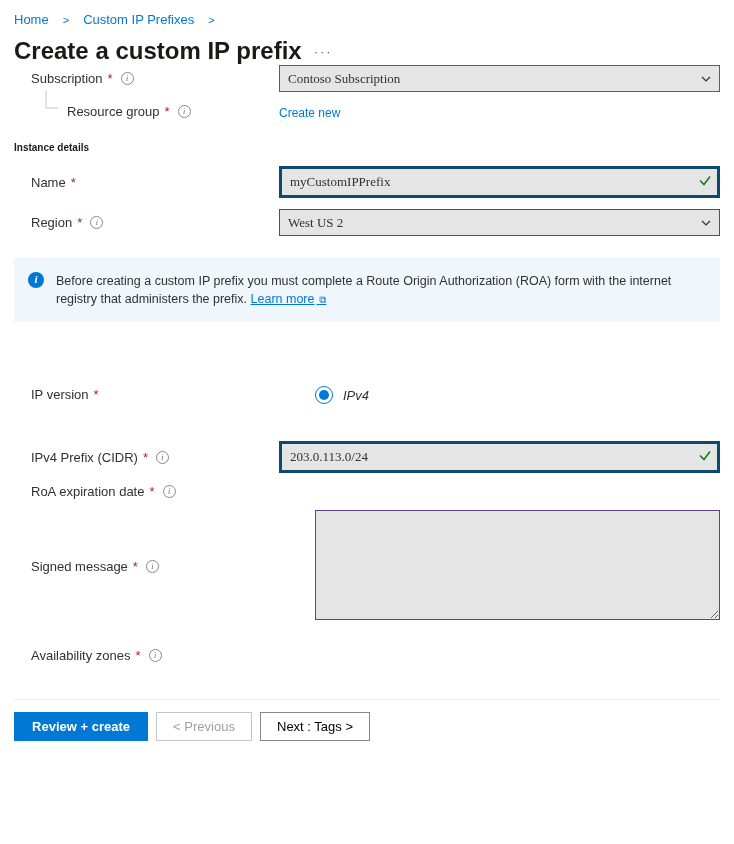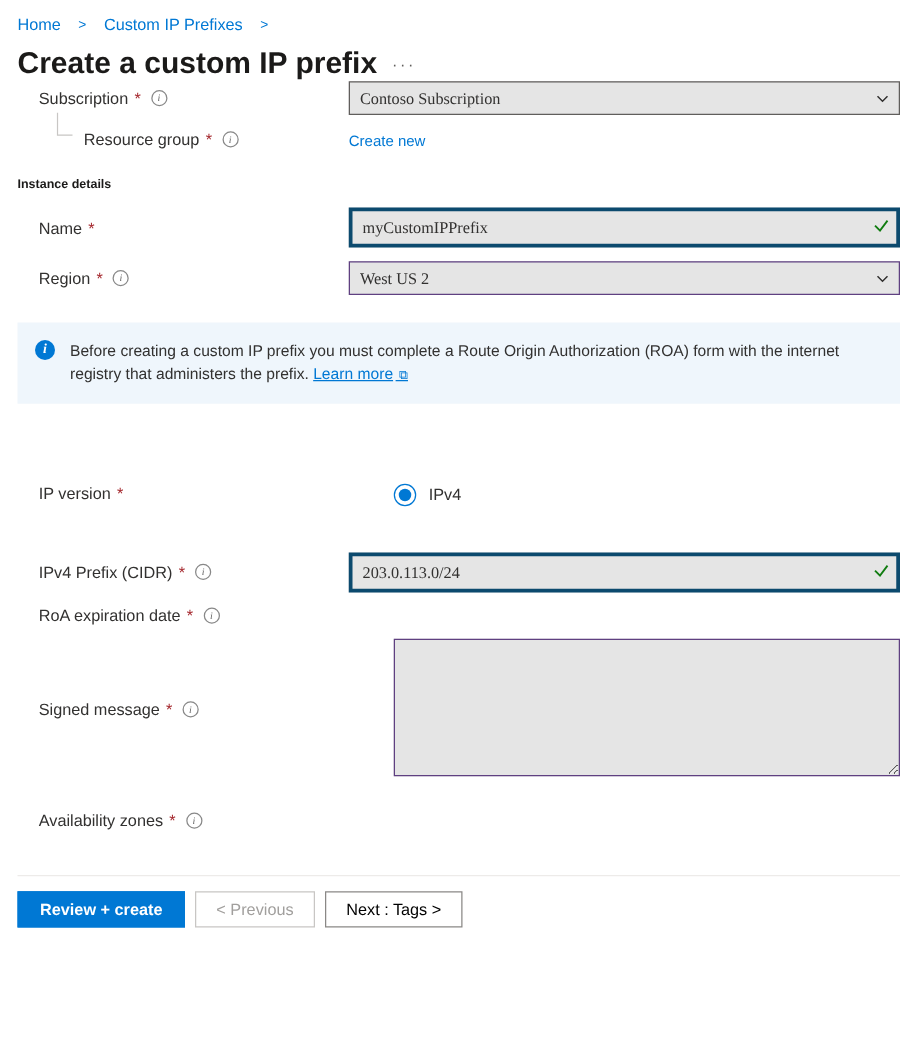--- a/index.html
+++ b/index.html
@@ -58,21 +58,21 @@
     font-size: 12.5px; line-height: 1.45; color: #323130; margin: 22px 0;
   }
   .info-box .info-badge {
     position: absolute; left: 14px; top: 14px; width: 16px; height: 16px;
     background: #0078d4; border-radius: 50%; display:flex; align-items:center;
     justify-content:center; color:#fff; font-weight:bold; font-size:11px;
     font-style: italic; font-family: Georgia, serif;
   }
   .info-box a { color: #0078d4; text-decoration: underline; cursor:pointer; }
   .ext-icon { font-size:10px; margin-left:2px; }
-  .radio-group { display:flex; flex-direction:row; gap:6px; padding-top:2px; }
+  .radio-group { display:flex; flex-direction:row; gap:6px; padding-top:2px;font-style:italic; }
   .radio-item { display:flex; align-items:center; gap:10px; cursor:pointer; }
   .radio-outer {
     width:18px; height:18px; border:1px solid #323130; border-radius:50%;
     display:flex; align-items:center; justify-content:center;
   }
   .radio-item.selected .radio-outer { border-color:#0078d4; }
   .radio-inner { width:10px; height:10px; border-radius:50%; background:#0078d4; display:none; }
   .radio-item.selected .radio-inner { display:block; }
   .footer {
     border-top: 1px solid #edebe9; margin-top: 36px; padding-top: 12px;

